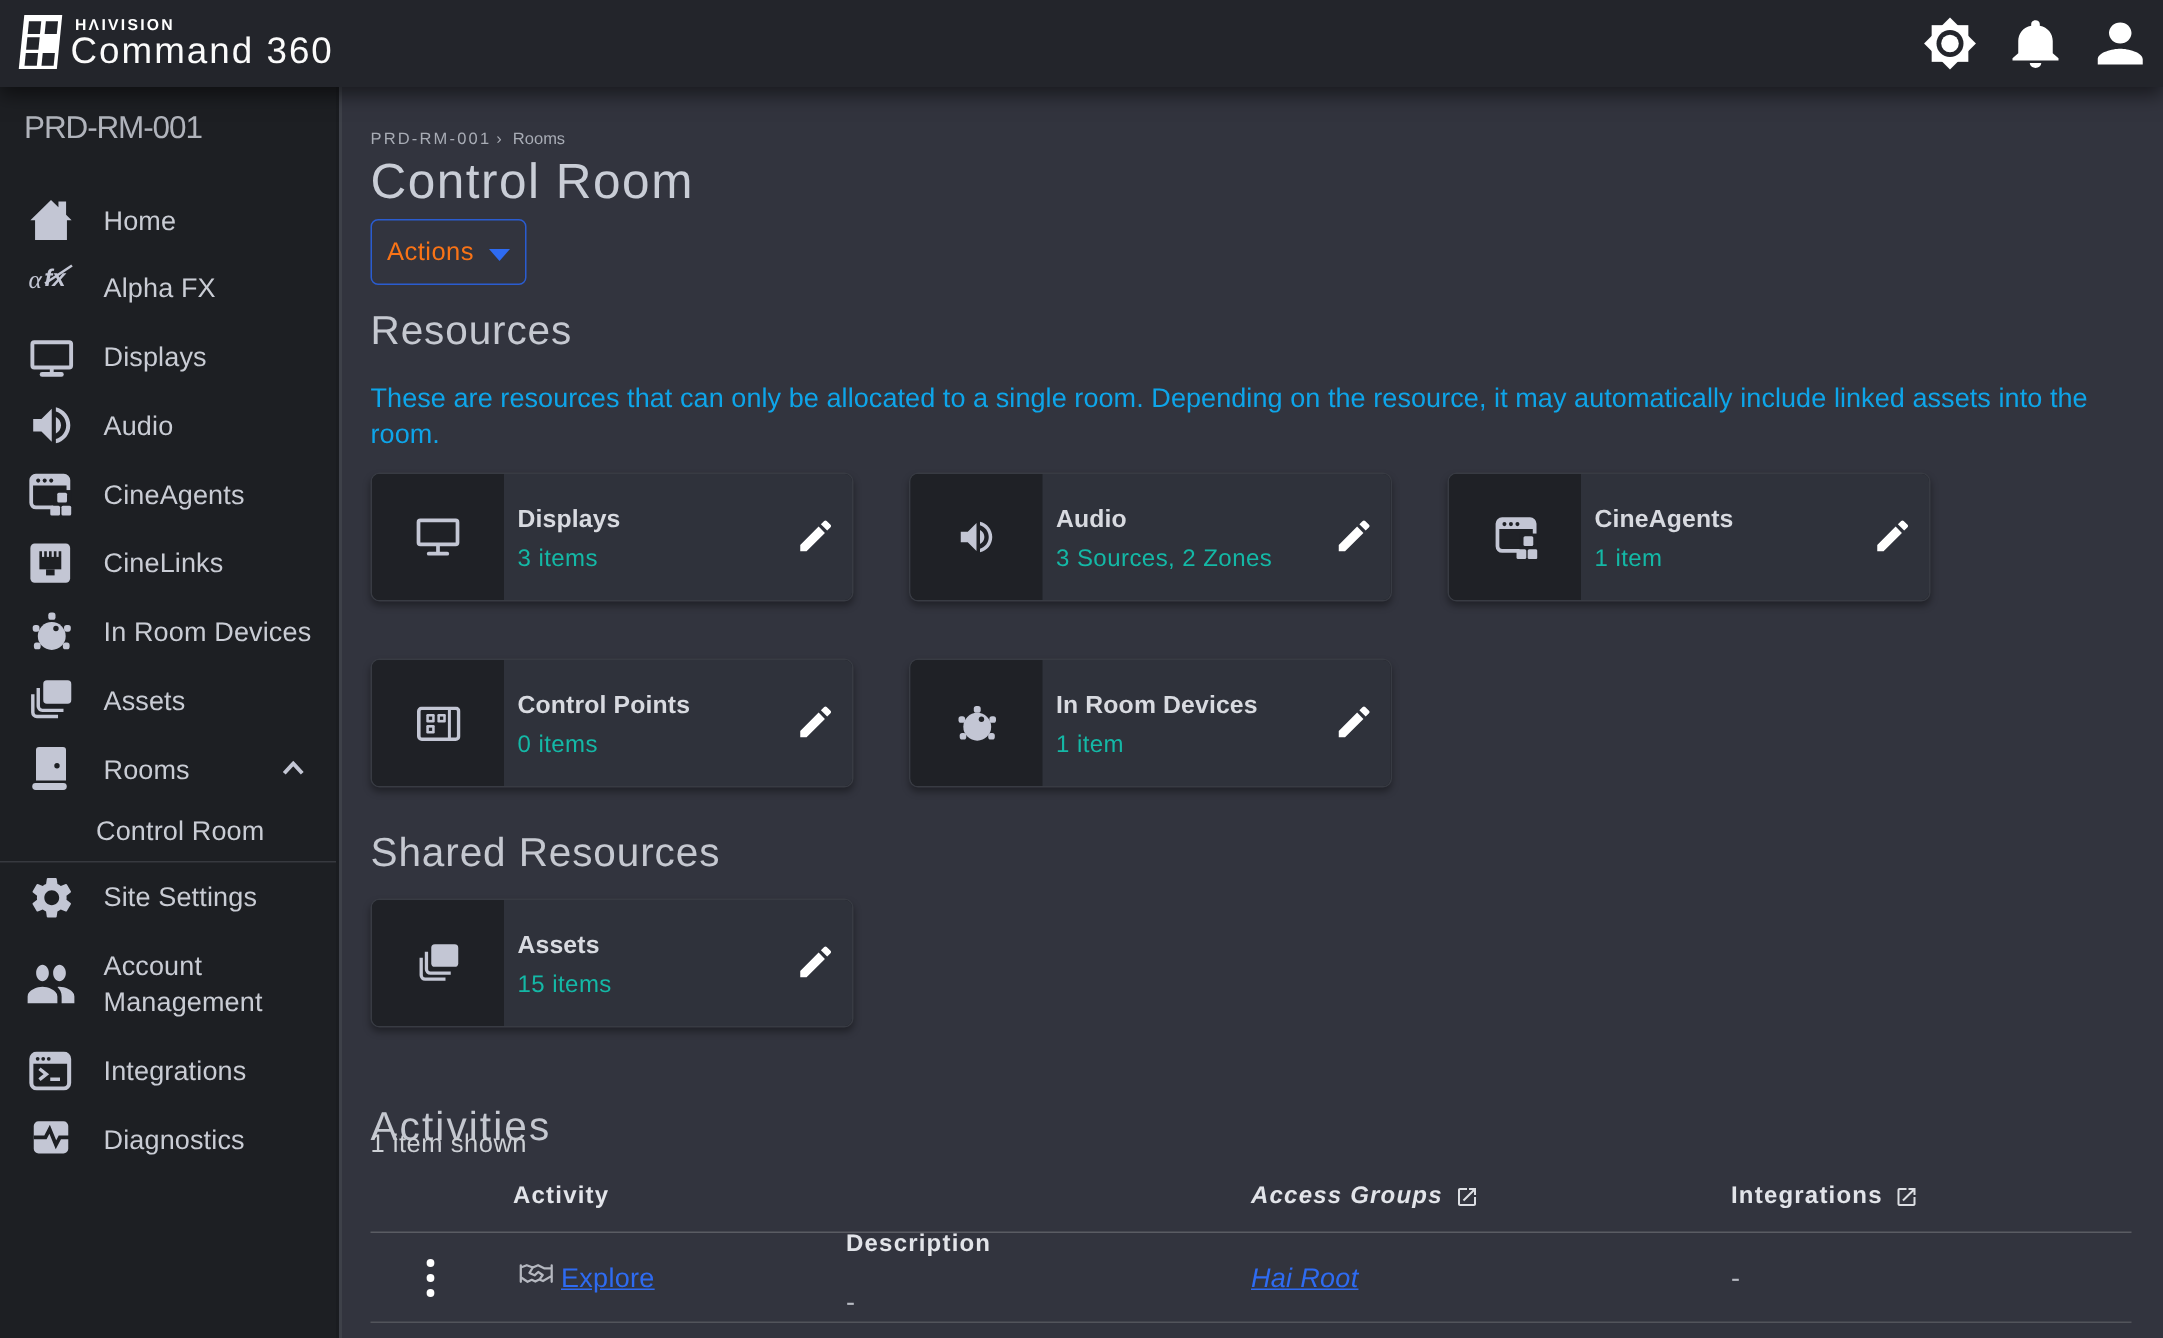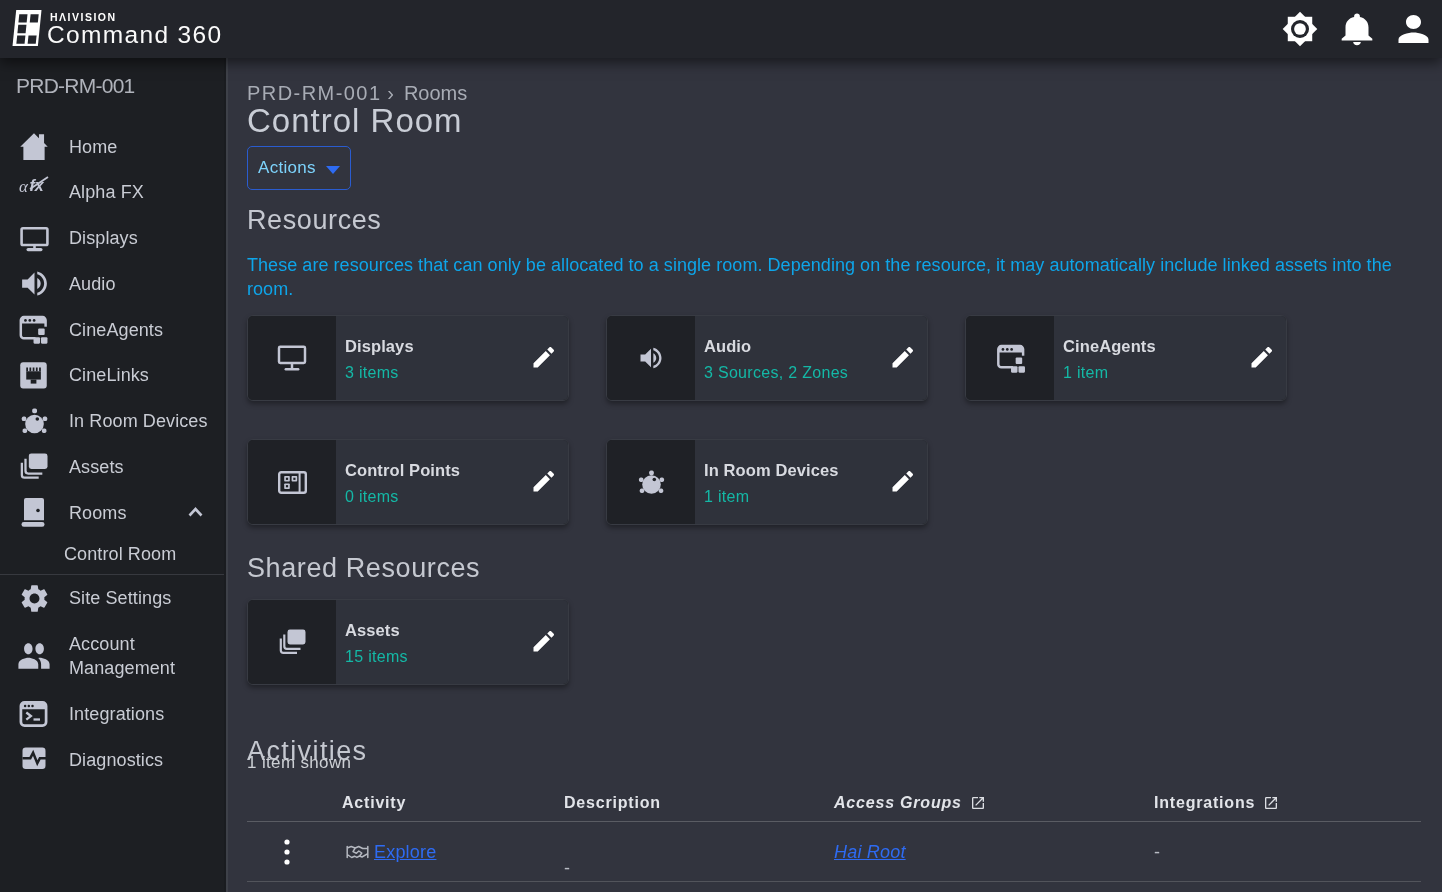--- a/index.html
+++ b/index.html
@@ -23,59 +23,59 @@
   .nav-item { height:45.75px; display:flex; align-items:center; padding-left:21px; position:relative; }
   .nav-item .ic { width:26px; height:26px; flex:0 0 26px; display:flex; align-items:center; justify-content:center; }
   .nav-item .ic svg { flex:none; }
   .nav-item .tx { margin-left:22px; font-size:18px; letter-spacing:0.1px; line-height:24px; color:#c9ccd4; }
   .nav-sub { height:38.6px; display:flex; align-items:center; padding-left:64px; font-size:18px; letter-spacing:0.1px; color:#c9ccd4; }
   .sb-divider { height:1px; background:#37393f; }
   .chev { position:absolute; right:21px; top:50%; margin-top:-6px; }
   
   .main { position:absolute; left:226px; top:58px; width:1216px; height:834px; }
   .main .abs { position:absolute; }
-  .crumbs { left:21px; top:24.5px; font-size:20px; letter-spacing:0.2px; color:#a8acb5; line-height:20px; }
+  .crumbs { left:21px; top:24.5px; font-size:11px; letter-spacing:0.2px; color:#a8acb5; line-height:20px; }
   h1 { left:21px; top:44px; font-size:33px; font-weight:400; letter-spacing:1.0px; color:#c9cdd6; line-height:38px; }
   .btn-actions { left:21px; top:88px; width:104px; height:44px; border:1px solid #2a5cd0; border-radius:5px;
-    background:transparent; color:#7dd3fc; font-size:17px; letter-spacing:0.3px;
+    background:transparent; color:#f97316; font-size:17px; letter-spacing:0.3px;
     display:flex; align-items:center; justify-content:center; }
   .btn-actions .caret { width:0; height:0; border-left:7px solid transparent; border-right:7px solid transparent;
     border-top:8.5px solid #2e6bf2; margin-left:10px; margin-top:3px; }
   h2 { font-weight:400; font-size:27px; letter-spacing:0.6px; color:#c5c8d0; line-height:30px; }
   .h2-res { left:21px; top:146.8px; }
   .para { left:21px; top:194.5px; font-size:18px; line-height:24px; letter-spacing:0.05px; color:#0ea5e9; }
   
   .cards { left:21px; top:257px; width:1043px; display:flex; flex-wrap:wrap; gap:38px 37px; }
   .card { width:322px; height:86px; background:#1f2126; border:1px solid #383b43; border-radius:6px;
     display:flex; box-shadow:0 3px 5px rgba(0,0,0,.35); overflow:hidden; }
   .card .icell { width:88px; flex:0 0 88px; background:#1f2126; display:flex; align-items:center; justify-content:center; }
   .card .body { flex:1; background:#2f323b; padding:22px 0 0 9px; position:relative; }
   .card .t1 { font-size:16.5px; font-weight:bold; letter-spacing:0.1px; color:#d8dae0; line-height:16px; }
   .card .t2 { margin-top:10.5px; font-size:16px; letter-spacing:0.3px; color:#14b8a6; line-height:16px; }
   .card .pencil { position:absolute; right:10px; top:27px; }
   .h2-shared { left:21px; top:494.75px; }
   .cards2 { left:21px; top:541px; }
   .h2-act { left:21px; top:659px;margin-top:19px; }
   .items-shown { left:21px; top:694.5px; font-size:17px; letter-spacing:0.35px; color:#cdd0d5; line-height:20px; }
   
-  .thead { left:21px; top:730.5px; width:1174px; display:flex; align-items:flex-end; height:23px; }
+  .thead { left:21px; top:730.5px; width:1174px; display:flex; align-items:flex-start; height:23px; }
   .thead .c { font-size:16px; font-weight:bold; letter-spacing:0.8px; color:#e2e4e9; display:flex; align-items:center;}
   .c0 { width:95px; flex:0 0 95px; }
   .c1 { width:222px; flex:0 0 222px; }
   .c2 { width:270px; flex:0 0 270px;margin-top:32px; }
   .c3 { width:320px; flex:0 0 320px;font-style:italic; }
   .c4 { flex:1; }
   .ext { margin-left:8px; }
   .hr1 { left:21px; top:763px; width:1174px; height:1px; background:#5a5c63; }
   .hr2 { left:21px; top:823px; width:1174px; height:1px; background:#52545b; }
   .trow { left:21px; top:764.5px; width:1174px; display:flex; align-items:center; height:59px; }
   .trow .cell { font-size:18px; letter-spacing:0.3px; color:#b8bbc3; }
   a.blue { color:#2e6bf2; text-decoration:underline; letter-spacing:0.2px; }
   .kebab { margin-left:37px; display:block; }
-  .actlink { display:flex; align-items:center; }
+  .actlink { display:flex; align-items:flex-start; }
   .actlink svg { margin-right:5px; margin-left:4px; }
 </style>
 </head>
 <body>
 
 <div class="topbar">
   <div class="logo">
     <svg class="logomark" viewBox="0 0 34 38">
       <path d="M6.2 1 H31.5 L27.9 37 H2.5 Z" fill="#fff"></path>
       <path d="M9.3 5.2 h8.2 l-0.85 8.4 h-8.2 Z" fill="#23252b"></path>

